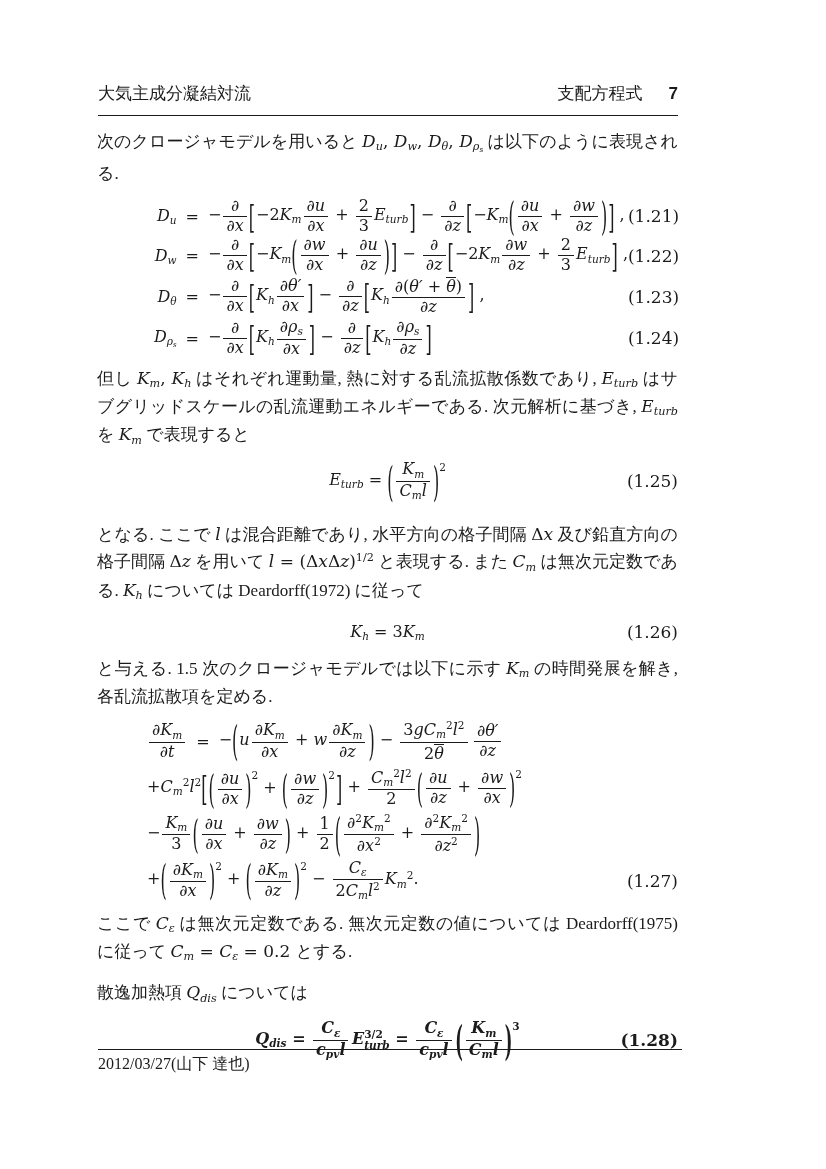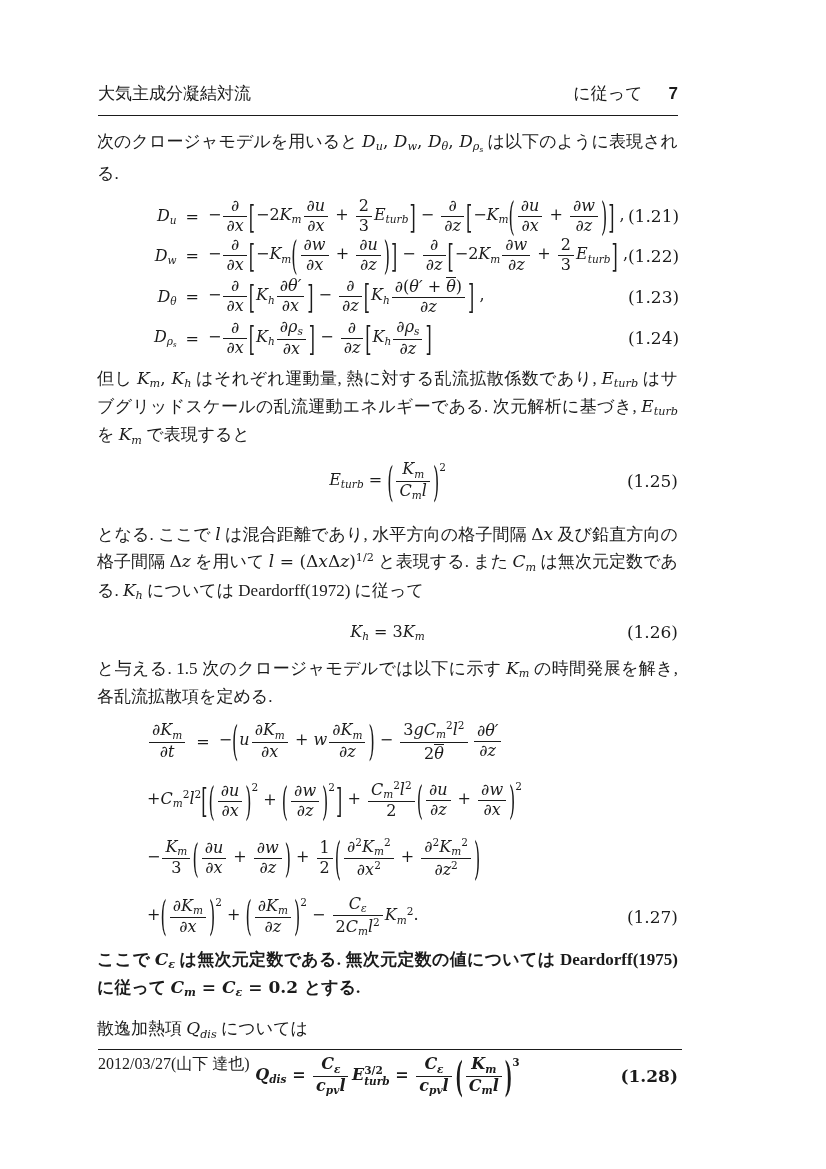--- a/index.html
+++ b/index.html
@@ -52,34 +52,34 @@
   .ctag{justify-self:end;font-size:17px;}
   .eqc{display:flex;justify-content:center;align-items:center;position:relative;font-size:16px;}
   .eqc .ctag{position:absolute;right:0;top:50%;transform:translateY(-50%);}
   
   [data-name="equation-block-momentum-diffusion"]{margin:13px 0 9px;row-gap:3px;padding-left:57px;}
   [data-name="paragraph-closure-description"]{margin-top:9px;}
   [data-name="equation-1.25"]{margin:9px 0;}
   [data-name="paragraph-mixing-length"]{margin-top:22px;}
   [data-name="equation-1.26"]{margin:15px 0;}
   [data-name="paragraph-15-closure"]{margin-top:13px;}
-  [data-name="equation-1.27"]{margin:12px 0 0;row-gap:17px;padding-left:50px;}
-  [data-name="paragraph-constants"]{margin-top:10px;font-weight:bold;}
+  [data-name="equation-1.27"]{margin:12px 0 0;row-gap:5px;padding-left:50px;}
+  [data-name="paragraph-constants"]{margin-top:10px;}
   [data-name="paragraph-qdis-intro"]{margin-top:13px;}
   [data-name="equation-1.28"]{margin:10px 0;font-weight:bold;}
   [data-name="paragraph-final"]{margin-top:9px;}
 </style>
 </head>
 <body>
 
 <div class="page" data-name="document-page">
   <div class="header" data-name="page-header">
     <span data-name="header-title-left">大気主成分凝結対流</span>
     <span class="hright" data-name="header-right-group">
-      <span data-name="header-section-title">に従って</span>
+      <span data-name="header-section-title">支配方程式</span>
       <span class="pageno" data-name="page-number">7</span>
     </span>
   </div>
 
   <div class="content" data-name="document-content">
       <p class="para" data-name="paragraph-intro"><span class="mt" data-name="text-run">次のクロージャモデルを用いると </span><span class="mi" data-name="math-variable">D</span><span class="msub" data-name="math-subscript"><span class="mi" data-name="math-variable">u</span></span><span class="mr" data-name="math-roman">, </span><span class="mi" data-name="math-variable">D</span><span class="msub" data-name="math-subscript"><span class="mi" data-name="math-variable">w</span></span><span class="mr" data-name="math-roman">, </span><span class="mi" data-name="math-variable">D</span><span class="msub" data-name="math-subscript"><span class="mi" data-name="math-variable">θ</span></span><span class="mr" data-name="math-roman">, </span><span class="mi" data-name="math-variable">D</span><span class="msub" data-name="math-subscript"><span class="mi" data-name="math-variable">ρ</span><span class="msub" data-name="math-subscript"><span class="mi" data-name="math-variable">s</span></span></span><span class="mt" data-name="text-run"> は以下のように表現される.</span></p>
       <div class="eqg" data-name="equation-block-momentum-diffusion">
         <span class="clhs" data-name="equation-lhs"><span class="mi" data-name="math-variable">D</span><span class="msub" data-name="math-subscript"><span class="mi" data-name="math-variable">u</span></span></span>
         <span class="crel mr" data-name="equation-relation">=</span>
         <span class="crhs" data-name="equation-rhs"><span class="mr" data-name="math-roman">−</span><span class="mfrac" data-name="math-fraction"><span class="num" data-name="fraction-numerator"><span class="mi" data-name="math-variable">∂</span></span><span class="den" data-name="fraction-denominator"><span class="mi" data-name="math-variable">∂x</span></span></span><span class="mgrp" data-name="math-delimited-group">

